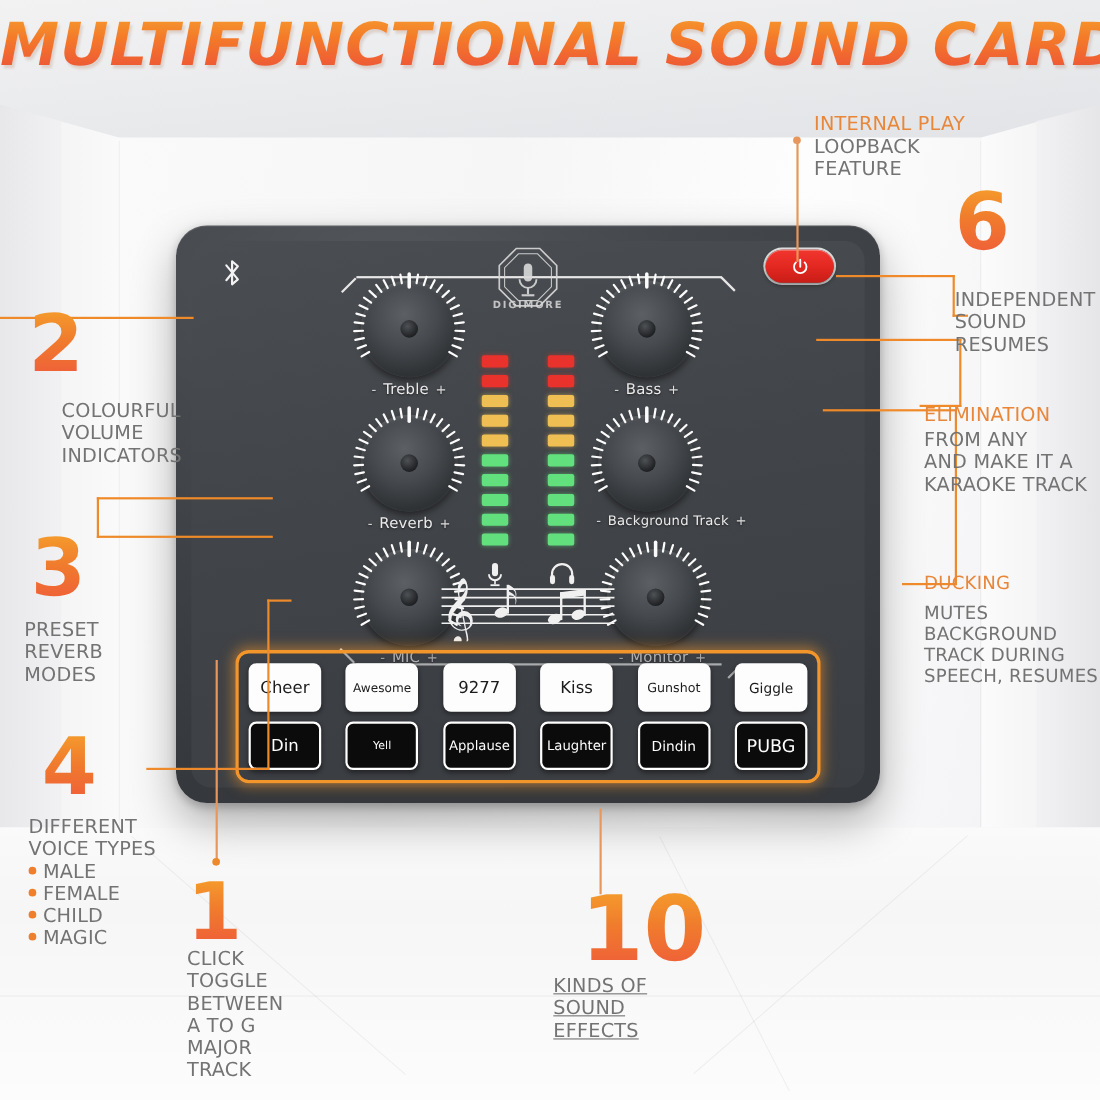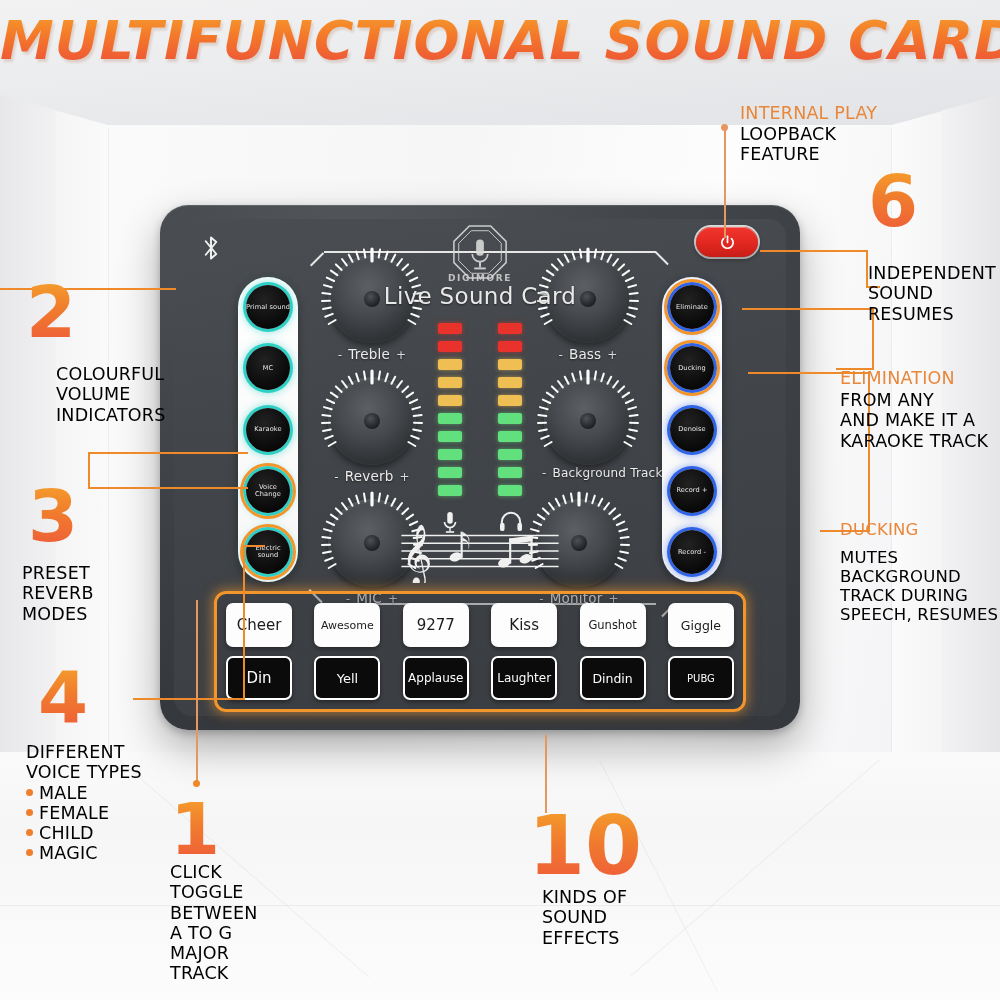--- a/index.html
+++ b/index.html
@@ -184,21 +184,21 @@
 
   
   .num {
     position:absolute; font-size:72px; font-weight:bold; line-height:.82;
     font-family:"DejaVu Sans", sans-serif; z-index:8;
     background:linear-gradient(180deg,#f49a2c 0%,#f07b2d 45%,#ef5f39 100%);
     -webkit-background-clip:text; background-clip:text;
     color:transparent; -webkit-text-fill-color:transparent;
   }
   .cap {
-    position:absolute; font-size:17.5px; line-height:1.16; color:#000000;
+    position:absolute; font-size:17.5px; line-height:1.16; color:#737373;
     font-family:"DejaVu Sans", sans-serif; letter-spacing:.2px; z-index:8;
   }
   .cap.hd { color:#e8873a; }
   .cap.sm { font-size:16.5px; }
   .bul { display:flex; align-items:baseline; gap:6px; }
   .bul b { width:7px; height:7px; border-radius:50%; background:#ef7f2c; display:inline-block; flex:none; transform:translateY(-3px); }
   .ln { position:absolute; background:#ef8a2a; z-index:5; }
   .dot { position:absolute; width:7px; height:7px; border-radius:50%; background:#ef8a2a; z-index:6; }
   .ln.thin { background:#e8975c; }
 </style>
@@ -275,75 +275,40 @@
       </g>
       <g fill="#d9d9d9">
         <rect x="26" y="17" width="8" height="17" rx="4"></rect>
         <path d="M22 32 a8 8 0 0 0 16 0" fill="none" stroke="#d9d9d9" stroke-width="1.8"></path>
         <rect x="29" y="40" width="2" height="6"></rect>
         <rect x="24" y="46" width="12" height="2"></rect>
       </g>
     </svg>
   </div>
   <div class="logo-txt">DIGIMORE</div>
-  <div class="brandline">Live Sound Card</div>
 
   <div class="power">
     <svg viewBox="0 0 24 24" width="17" height="17">
       <path d="M12 3 V12" stroke="#fff" stroke-width="2.4" stroke-linecap="round" fill="none"></path>
       <path d="M6.4 6.4 a8 8 0 1 0 11.2 0" stroke="#fff" stroke-width="2.4" fill="none" stroke-linecap="round"></path>
     </svg>
   </div>
 
   <div class="bracket" style="left:150px;top:44px;width:360px;height:18px;">
     <i style="left:0;top:16px;width:18px;height:2px;transform:rotate(-45deg);transform-origin:0 0;"></i>
     <i style="left:14px;top:2px;width:332px;height:2px;"></i>
     <i style="left:346px;top:2px;width:18px;height:2px;transform:rotate(45deg);transform-origin:0 0;"></i>
   </div>
   <div class="bracket" style="left:150px;top:382px;width:360px;height:20px;">
     <i style="left:0;top:2px;width:18px;height:2px;transform:rotate(45deg);transform-origin:0 0;"></i>
     <i style="left:14px;top:16px;width:332px;height:2px;"></i>
     <i style="left:346px;top:16px;width:18px;height:2px;transform:rotate(-45deg);transform-origin:100% 0;"></i>
   </div>
 
-  <div class="strip" id="strip-left">
-    <div class="rbtn glow-cyan">
-        <span>Primal sound</span>
-      </div>
-    <div class="rbtn glow-cyan">
-        <span>MC</span>
-      </div>
-    <div class="rbtn glow-cyan">
-        <span>Karaoke</span>
-      </div>
-    <div class="rbtn glow-cyan ring-orange">
-        <span>Voice Change</span>
-      </div>
-    <div class="rbtn glow-cyan ring-orange">
-        <span>Electric sound</span>
-      </div>
-  </div>
-
-  <div class="strip" id="strip-right">
-    <div class="rbtn glow-blue ring-orange">
-        <span>Eliminate</span>
-      </div>
-    <div class="rbtn glow-blue ring-orange">
-        <span>Ducking</span>
-      </div>
-    <div class="rbtn glow-blue">
-        <span>Denoise</span>
-      </div>
-    <div class="rbtn glow-blue">
-        <span>Record +</span>
-      </div>
-    <div class="rbtn glow-blue">
-        <span>Record -</span>
-      </div>
-  </div>
+
 
   <div class="knob-wrap" style="right:160px;top:50px;">
     <div class="knob">
         <svg class="ticks" viewBox="0 0 104 104">
           <g class="tickset">
             <line x1="15.6" y1="73.0" x2="8.7" y2="77.0" stroke="#fbfbfb" stroke-width="2" stroke-linecap="round"></line>
             <line x1="12.7" y1="66.9" x2="5.2" y2="69.7" stroke="#fbfbfb" stroke-width="2" stroke-linecap="round"></line>
             <line x1="10.8" y1="60.4" x2="3.0" y2="62.0" stroke="#fbfbfb" stroke-width="2" stroke-linecap="round"></line>
             <line x1="10.0" y1="53.7" x2="2.0" y2="54.0" stroke="#fbfbfb" stroke-width="2" stroke-linecap="round"></line>
             <line x1="10.3" y1="46.9" x2="2.4" y2="46.0" stroke="#fbfbfb" stroke-width="2" stroke-linecap="round"></line>
@@ -511,21 +476,21 @@
             <line x1="93.7" y1="46.9" x2="101.6" y2="46.0" stroke="#fbfbfb" stroke-width="2" stroke-linecap="round"></line>
             <line x1="94.0" y1="53.7" x2="102.0" y2="54.0" stroke="#fbfbfb" stroke-width="2" stroke-linecap="round"></line>
             <line x1="93.2" y1="60.4" x2="101.0" y2="62.0" stroke="#fbfbfb" stroke-width="2" stroke-linecap="round"></line>
             <line x1="91.3" y1="66.9" x2="98.8" y2="69.7" stroke="#fbfbfb" stroke-width="2" stroke-linecap="round"></line>
             <line x1="88.4" y1="73.0" x2="95.3" y2="77.0" stroke="#fbfbfb" stroke-width="2" stroke-linecap="round"></line>
           </g>
         </svg>
       </div>
     <div class="klabel"><span class="pm">-</span><span>MIC</span><span class="pm">+</span></div>
   </div>
-  <div class="knob-wrap" style="right:169px;top:294px;">
+  <div class="knob-wrap" style="right:152px;top:294px;text-align:right;">
     <div class="knob">
         <svg class="ticks" viewBox="0 0 104 104">
           <g class="tickset">
             <line x1="15.6" y1="73.0" x2="8.7" y2="77.0" stroke="#fbfbfb" stroke-width="2" stroke-linecap="round"></line>
             <line x1="12.7" y1="66.9" x2="5.2" y2="69.7" stroke="#fbfbfb" stroke-width="2" stroke-linecap="round"></line>
             <line x1="10.8" y1="60.4" x2="3.0" y2="62.0" stroke="#fbfbfb" stroke-width="2" stroke-linecap="round"></line>
             <line x1="10.0" y1="53.7" x2="2.0" y2="54.0" stroke="#fbfbfb" stroke-width="2" stroke-linecap="round"></line>
             <line x1="10.3" y1="46.9" x2="2.4" y2="46.0" stroke="#fbfbfb" stroke-width="2" stroke-linecap="round"></line>
             <line x1="11.7" y1="40.3" x2="4.0" y2="38.1" stroke="#fbfbfb" stroke-width="2" stroke-linecap="round"></line>
             <line x1="14.1" y1="34.0" x2="6.8" y2="30.6" stroke="#fbfbfb" stroke-width="2" stroke-linecap="round"></line>
@@ -640,33 +605,33 @@
         </div>
       <div class="pad white">
           <span style="font-size:12.5px">Giggle</span>
         </div>
     </div>
     <div class="padrow">
       <div class="pad black">
           <span style="font-size:15px">Din</span>
         </div>
       <div class="pad black">
-          <span style="font-size:13px">Yell</span>
+          <span style="font-size:10px">Yell</span>
         </div>
       <div class="pad black">
           <span style="font-size:12px">Applause</span>
         </div>
       <div class="pad black">
           <span style="font-size:12px">Laughter</span>
         </div>
       <div class="pad black">
           <span style="font-size:12.5px">Dindin</span>
         </div>
       <div class="pad black">
-          <span style="font-size:10px">PUBG</span>
+          <span style="font-size:16px">PUBG</span>
         </div>
     </div>
   </div>
 </div>
 
 <div class="cap hd" style="left:740px;top:103px;font-size:17.5px;">INTERNAL PLAY</div>
 <div class="cap" style="left:740px;top:124px;">
   <div>LOOPBACK</div>
   <div>FEATURE</div>
 </div>
@@ -733,17 +698,17 @@
 <div class="cap" style="left:170px;top:862px;">
   <div>CLICK</div>
   <div>TOGGLE</div>
   <div>BETWEEN</div>
   <div>A TO G</div>
   <div>MAJOR</div>
   <div>TRACK</div>
 </div>
 
 <div class="num" style="left:528px;top:812px;font-size:82px;">10</div>
-<div class="cap" style="left:542px;top:887px;">
+<div class="cap" style="left:503px;top:887px;text-decoration:underline;">
   <div>KINDS OF</div>
   <div>SOUND</div>
   <div>EFFECTS</div>
 </div>
 
 </body></html>

